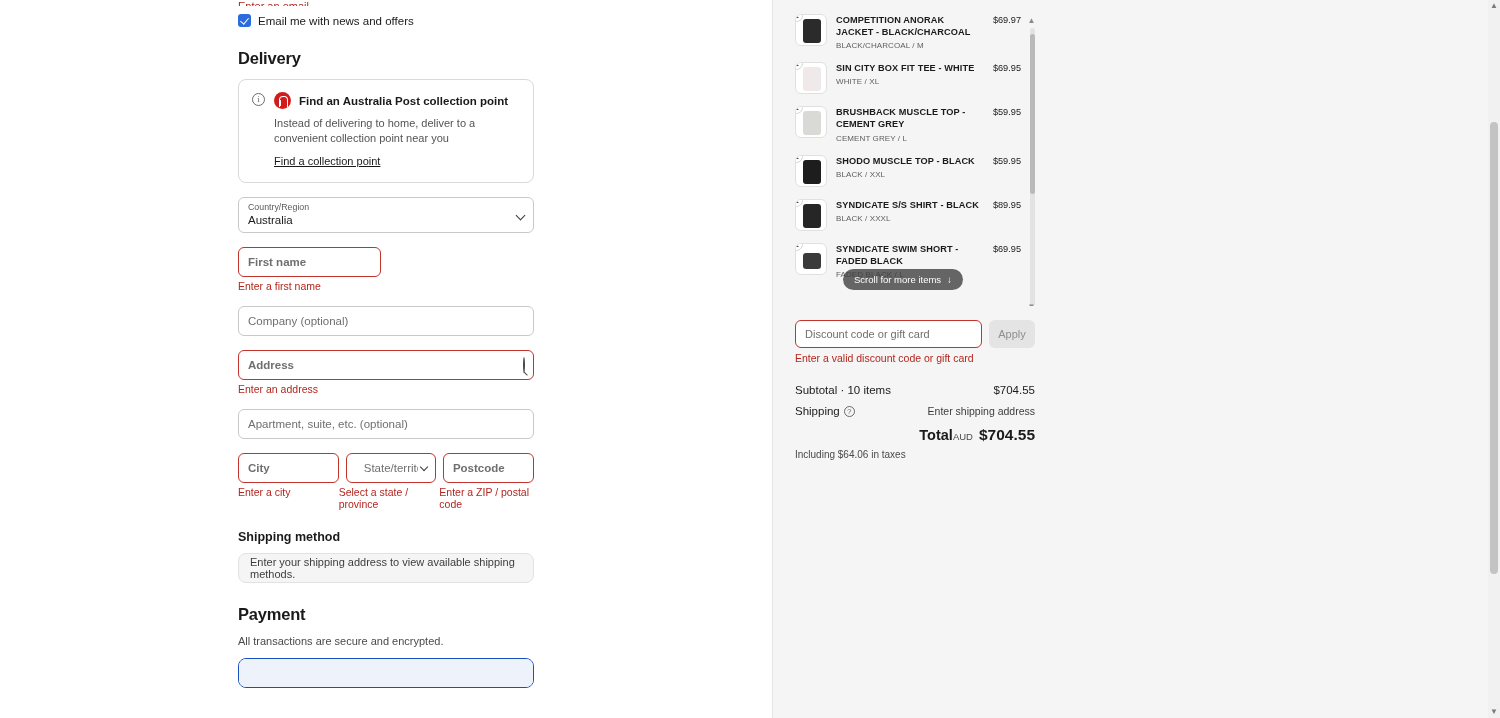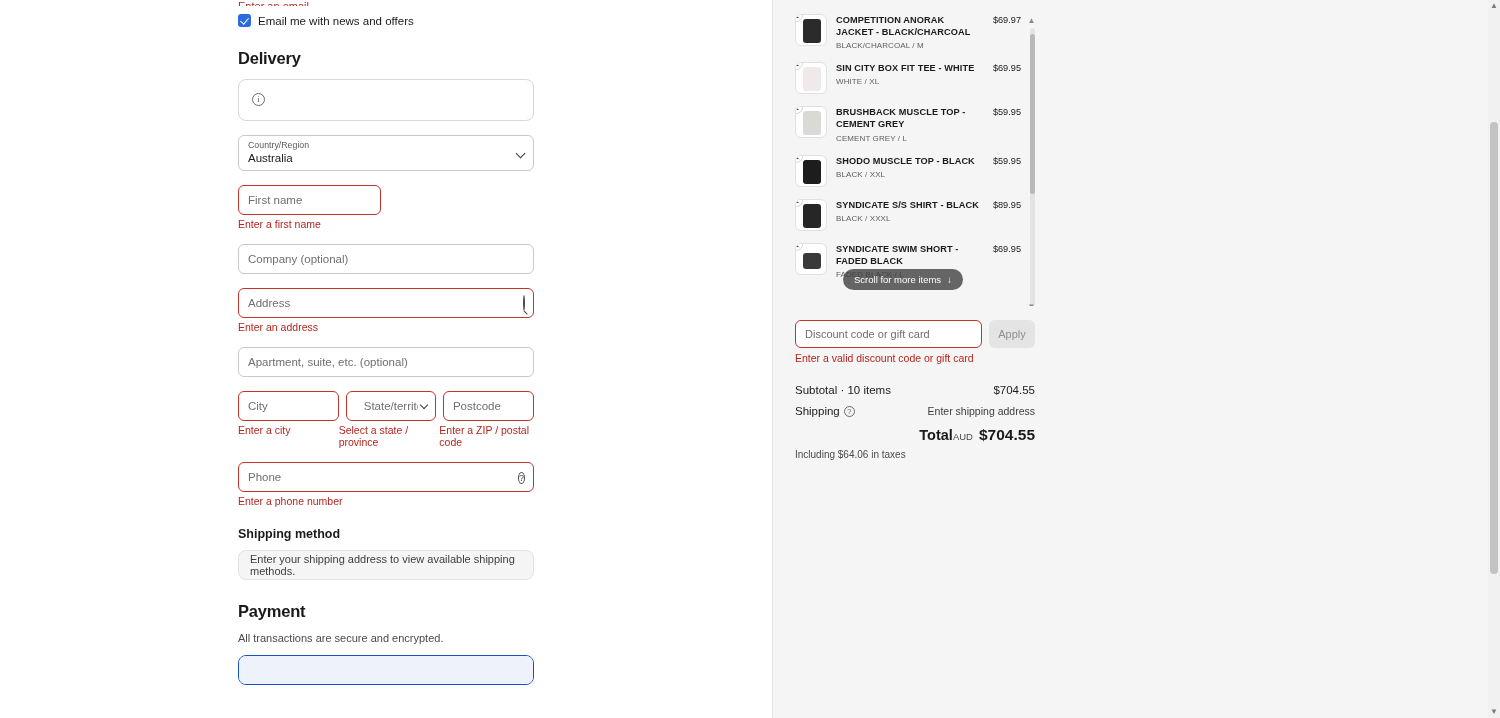--- a/index.html
+++ b/index.html
@@ -70,21 +70,21 @@
 
   
   .field { position:relative; margin-top:14px; }
   .field.row { display:flex; gap:7px; }
   .inp {
     width:100%; height:30px; border:1px solid #c9c9c9; border-radius:6px;
     background:#fff; font-size:11.5px; color:#1a1a1a; padding:0 9px;
     font-family:"Liberation Sans", sans-serif;
   }
   .inp::placeholder { color:#6f6f6f; }
-  .inp.err { border:1.6px solid #c0342c; }
+  .inp.err { border:1.6px solid #c0342c;font-weight:bold; }
   .err-msg { color:#b3261e; font-size:10.5px; margin-top:3px; display:block; }
 
   .floaty {
     height:36px; border:1px solid #c9c9c9; border-radius:6px; background:#fff;
     padding:4px 9px 0 9px; position:relative;
   }
   .floaty .lab { font-size:8.8px; color:#5a5a5a; display:block; line-height:11px; }
   .floaty .val { font-size:11.5px; color:#1a1a1a; line-height:14px; display:block; }
   .chev {
     position:absolute; right:9px; top:14px; width:7px; height:7px;
@@ -238,20 +238,28 @@
 
       <div class="checkbox-row">
         <span class="cb"></span>
         <span class="cb-label">Email me with news and offers</span>
       </div>
 
       <h2 class="sec">Delivery</h2>
 
       <div class="banner">
         <span class="banner-info">i</span>
+        <div class="banner-body">
+          <div class="banner-head">
+            <span class="auspost"></span>
+            <span class="banner-title">Find an Australia Post collection point</span>
+          </div>
+          <div class="banner-text">Instead of delivering to home, deliver to a convenient collection point near you</div>
+          <span class="banner-link">Find a collection point</span>
+        </div>
       </div>
 
       <div class="field">
         <div class="floaty">
           <span class="lab">Country/Region</span>
           <span class="val">Australia</span>
           <span class="chev"></span>
         </div>
       </div>
 
@@ -291,25 +299,20 @@
             <input class="inp err" placeholder="Postcode" style="">
           </div>
         </div>
         <div class="errrow" style="margin-top:3px;">
           <span style="width:94px;">Enter a city</span>
           <span style="width:94px;">Select a state / province</span>
           <span style="width:95px;">Enter a ZIP / postal code</span>
         </div>
       </div>
 
-      <div class="field">
-        <input class="inp err" placeholder="Phone" style="">
-        <span class="in-icon"><span class="qmark">?</span></span>
-        <span class="err-msg">Enter a phone number</span>
-      </div>
 
       <h3 class="sub">Shipping method</h3>
       <div class="shipbox">Enter your shipping address to view available shipping methods.</div>
 
       <h2 class="sec">Payment</h2>
       <div class="pay-note">All transactions are secure and encrypted.</div>
 
       <div class="pay-card">
         <div class="pay-head">
           

